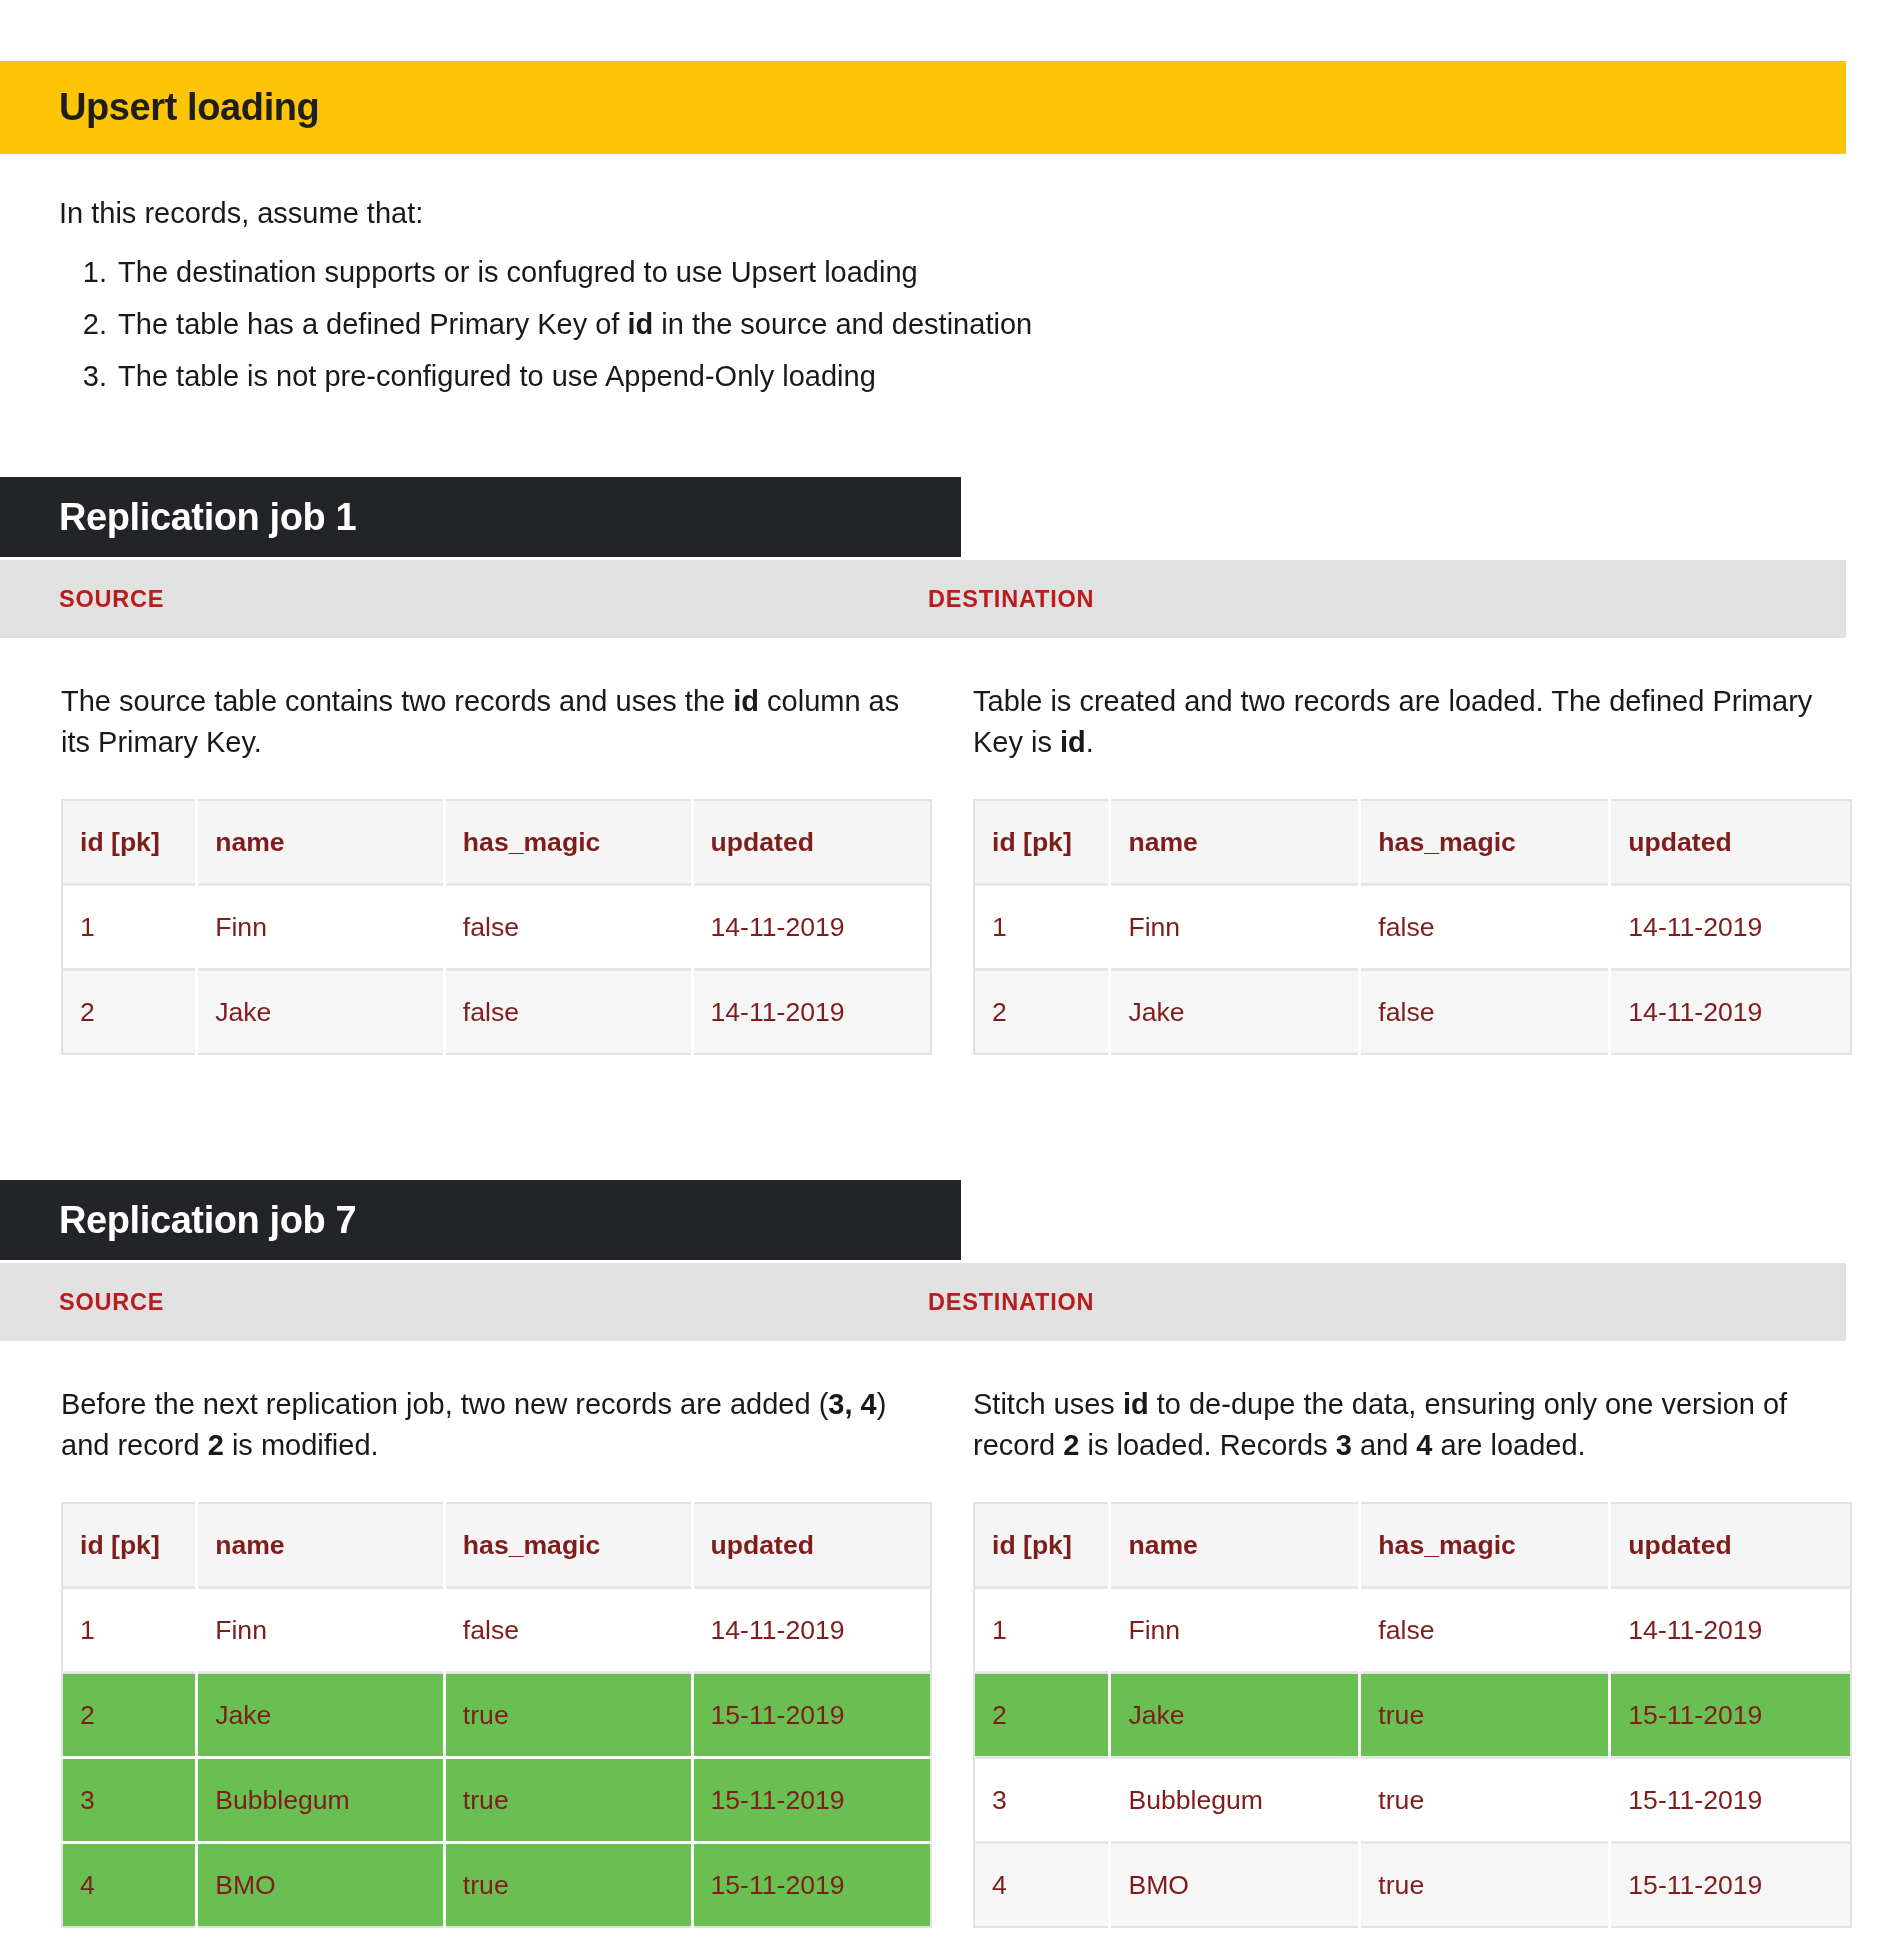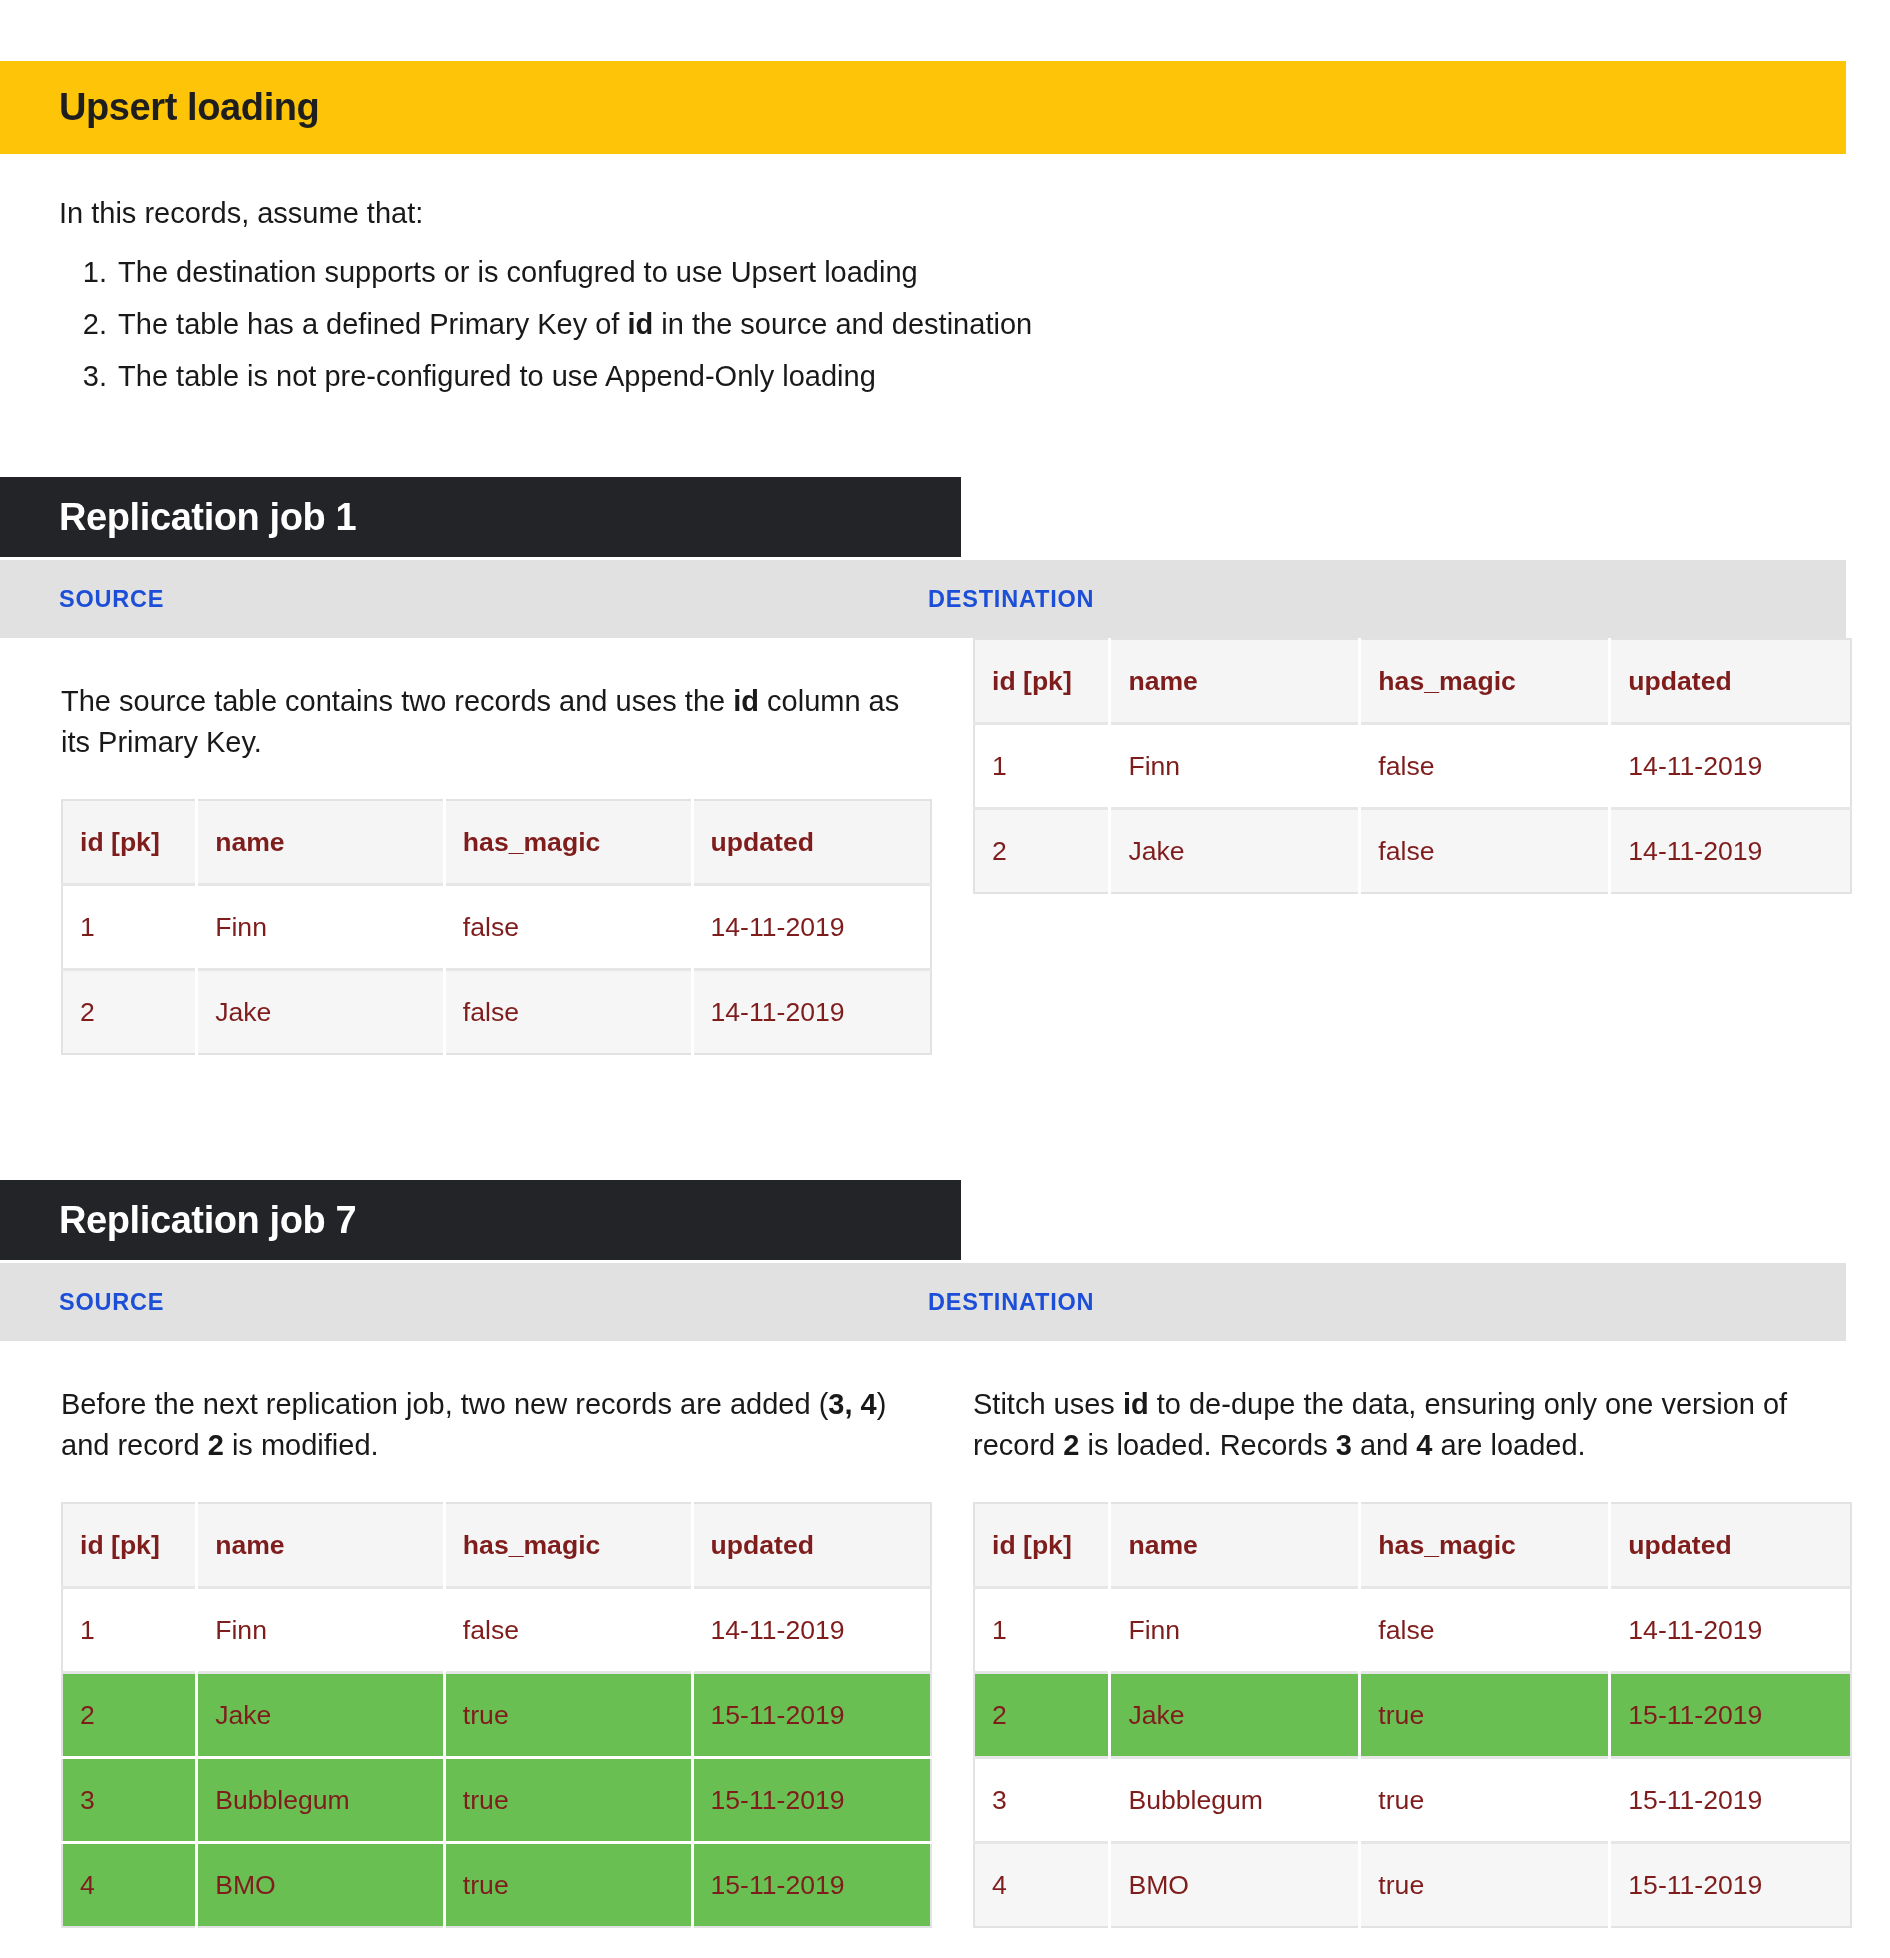--- a/index.html
+++ b/index.html
@@ -74,21 +74,21 @@
     background: var(--band-gray, #e1e1e1);
     margin-right: 45px;
   }
   .band-label {
     position: absolute;
     top: 50%;
     transform: translateY(-50%);
     font-size: 23.5px;
     font-weight: 700;
     letter-spacing: 0.8px;
-    color: #1d4ed8;
+    color: #b91c1c;
   }
   .band-label.src { left: 59px; }
   .band-label.dst { left: 928px; }
 
   
   .cols { display: flex; padding-left: 61px; }
   .col-left  { width: 871px; margin-right: 41px; }
   .col-right { width: 879px; }
 
   .desc {
@@ -181,20 +181,21 @@
             <tr class="row-alt">
               <td>2</td>
               <td>Jake</td>
               <td>false</td>
               <td>14-11-2019</td>
             </tr>
           </tbody>
       </table>
     </div>
     <div class="col col-right">
+      <p class="desc"><span>Table is created and two records are loaded. The defined Primary Key is </span><b>id</b><span>.</span></p>
       <table>
         <colgroup>
             <col style="width:15.5%">
             <col style="width:28.5%">
             <col style="width:28.5%">
             <col style="width:27.5%">
           </colgroup>
         <thead>
             <tr>
               <th>id [pk]</th>

